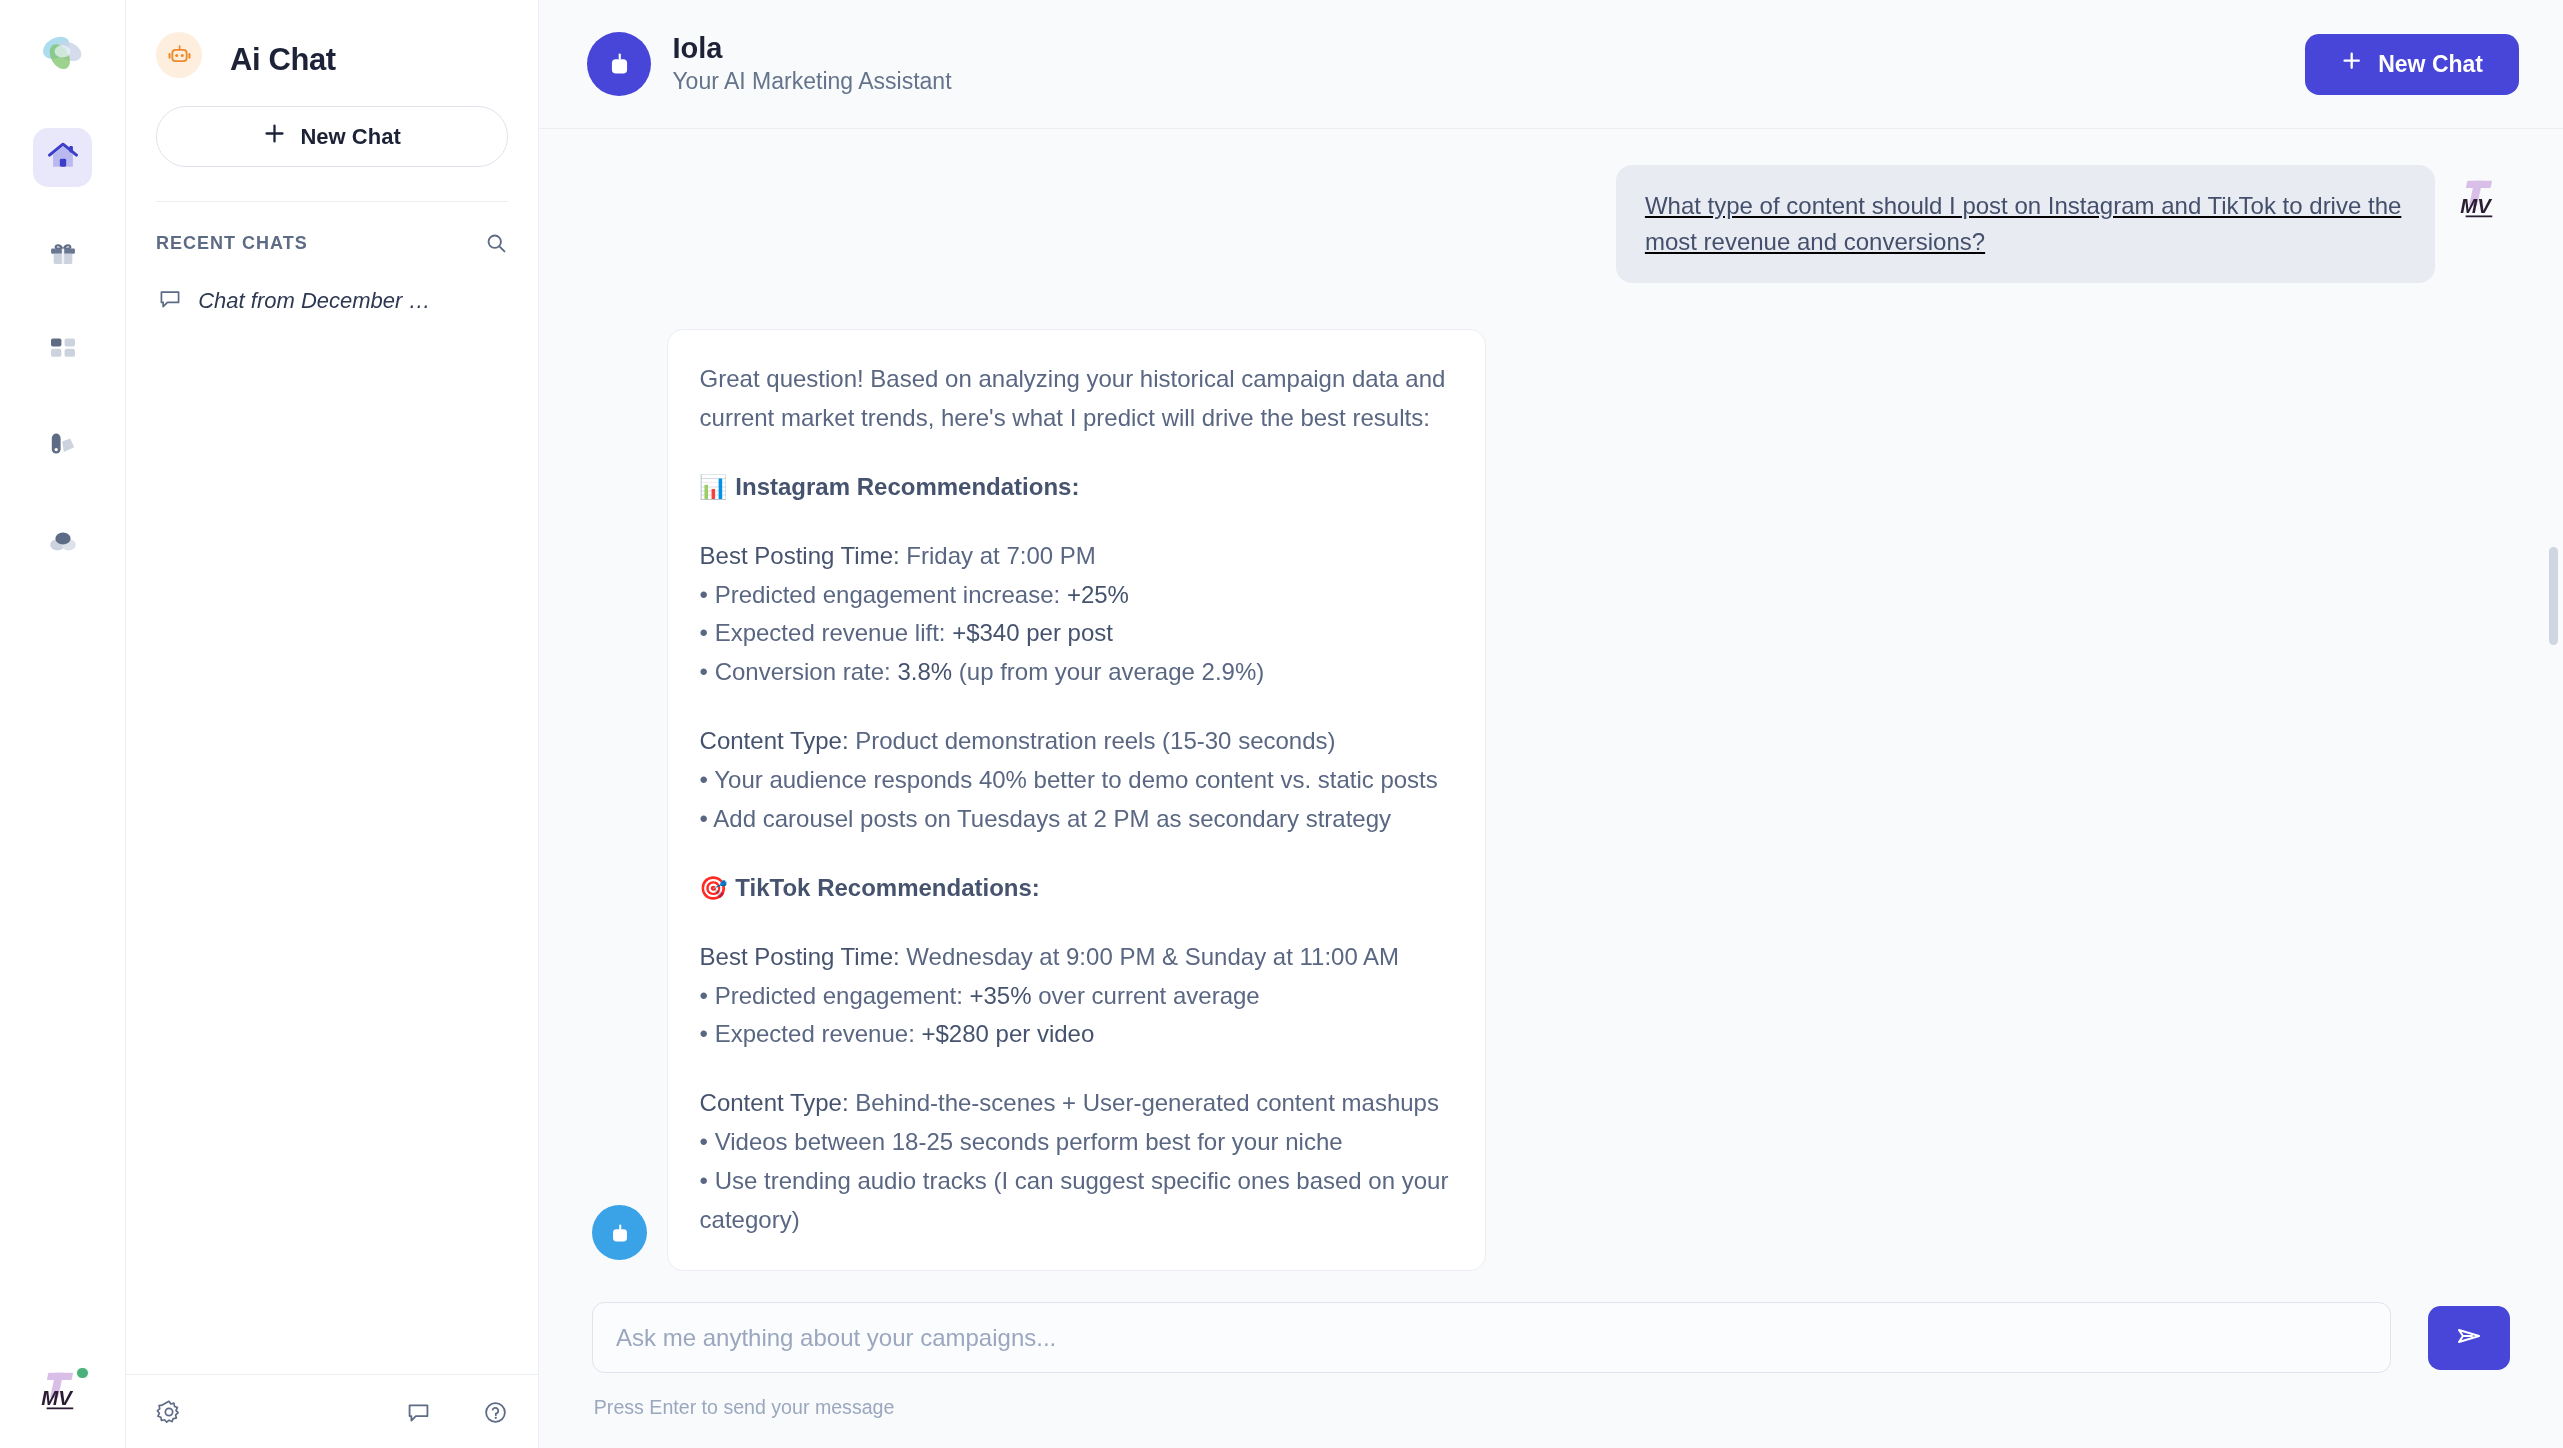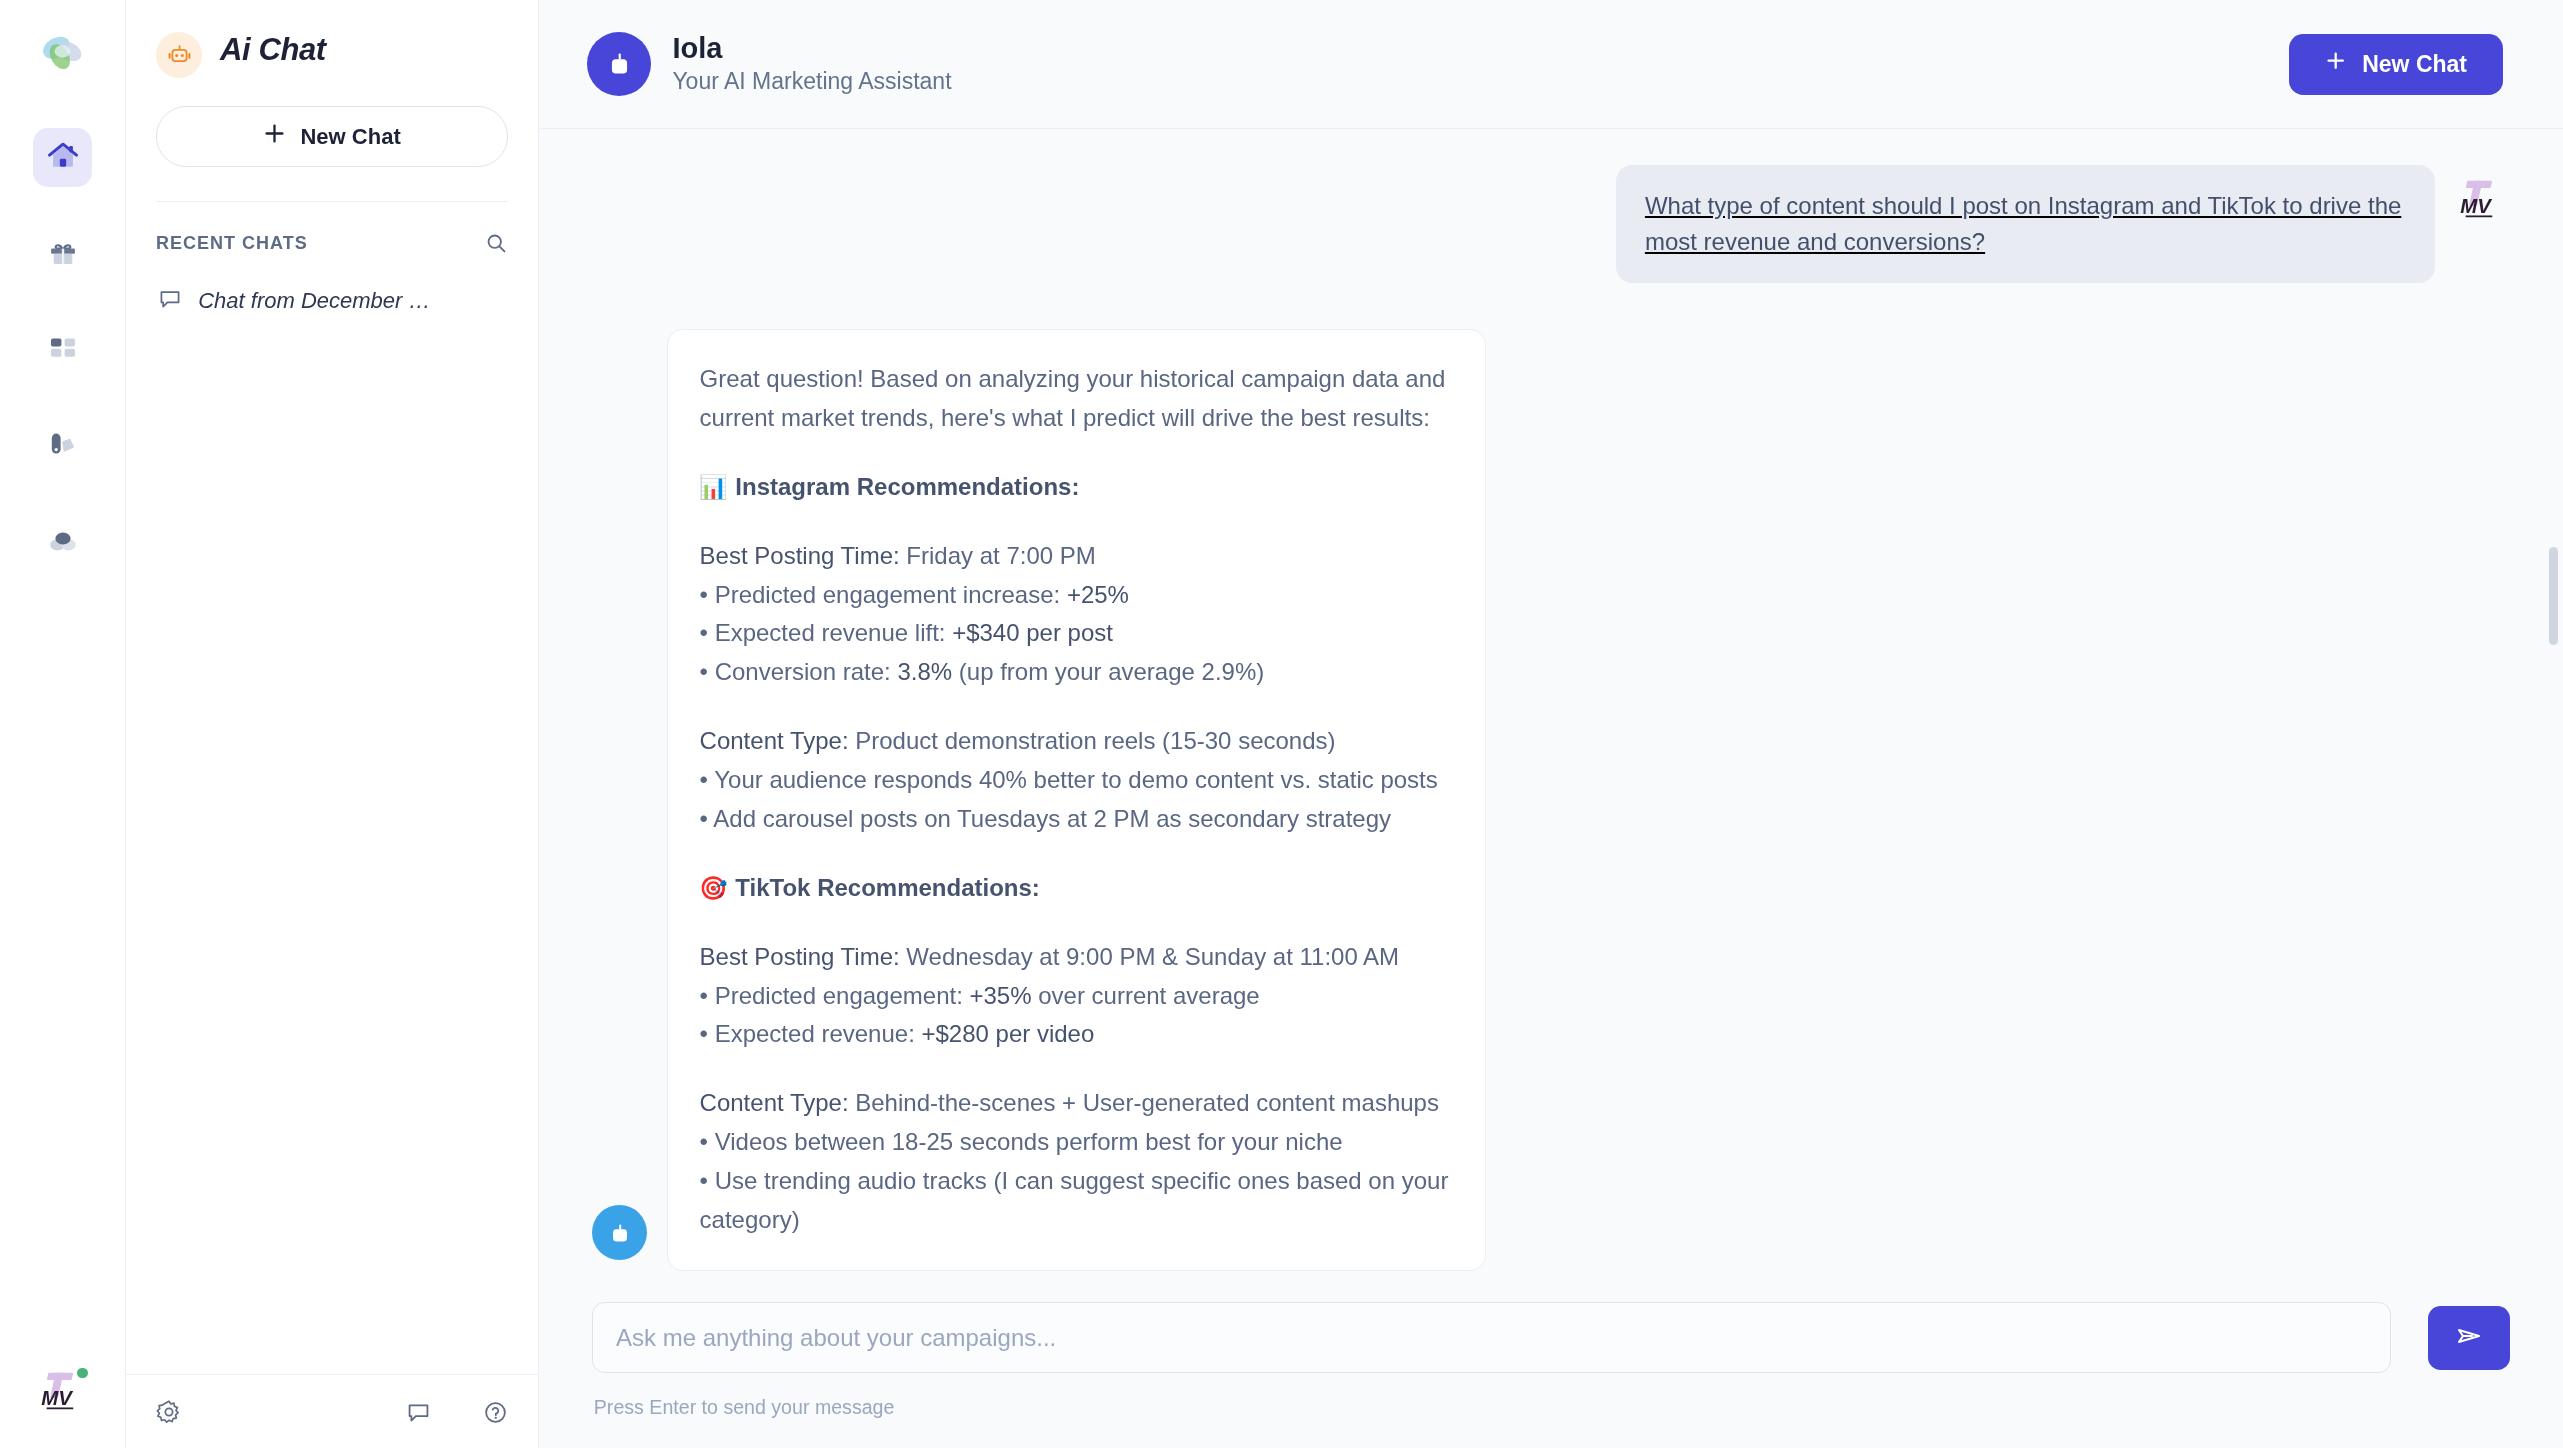--- a/index.html
+++ b/index.html
@@ -39,21 +39,21 @@
     background: #4cb07a; border: 1.8px solid #fff;
   }
 
   
   .sidebar {
     width: 413px; flex: 0 0 413px; height: 100%;
     background: #ffffff; border-right: 0.9px solid #eceef3;
     display: flex; flex-direction: column;
     position: relative;
   }
-  .sb-head { display: flex; align-items: flex-start; gap: 18px; padding: 32px 30px 23px 30px; font-style: italic; }
+  .sb-head { display: flex; align-items: flex-end; gap: 28px; padding: 32px 30px 23px 30px; }
   .sb-badge {
     width: 46px; height: 46px; border-radius: 50%;
     background: #fdeedd; display: flex; align-items: center; justify-content: center;
     flex: 0 0 46px;
   }
   .sb-title { font-size: 31px; font-weight: 700; color: #1e2237; letter-spacing: -0.4px; }
   .new-chat-btn {
     margin: 5.3px 30px 0 30px;
     height: 61px; border: 0.9px solid #dfe3ec; border-radius: 30px;
     background: #fff; display: flex; align-items: center; justify-content: center;
@@ -86,21 +86,21 @@
   .ico-btn { cursor: pointer; display: flex; align-items: center; }
 
   
   .main { flex: 1 1 auto; height: 100%; display: flex; flex-direction: column;
           background: #f8fafc; position: relative; min-width: 0; }
   .topbar {
     height: 129px; flex: 0 0 129px;
     border-bottom: 0.9px solid #eceef3;
     background: #f8fafc;
     display: flex; align-items: center; justify-content: space-between;
-    padding: 0 60px 0 48px;
+    padding: 0 44px 0 48px;
   }
   .topbar-left { display: flex; align-items: center; gap: 21.4px; }
   .bot-avatar {
     width: 64px; height: 64px; border-radius: 50%;
     background: #4746d8; display: flex; align-items: center; justify-content: center;
     flex: 0 0 64px;
   }
   .bot-name { font-size: 29px; font-weight: 700; color: #1e2237; line-height: 1.22; }
   .bot-sub { font-size: 23px; color: #64748b; line-height: 1.3; }
   .topbar-btn {

